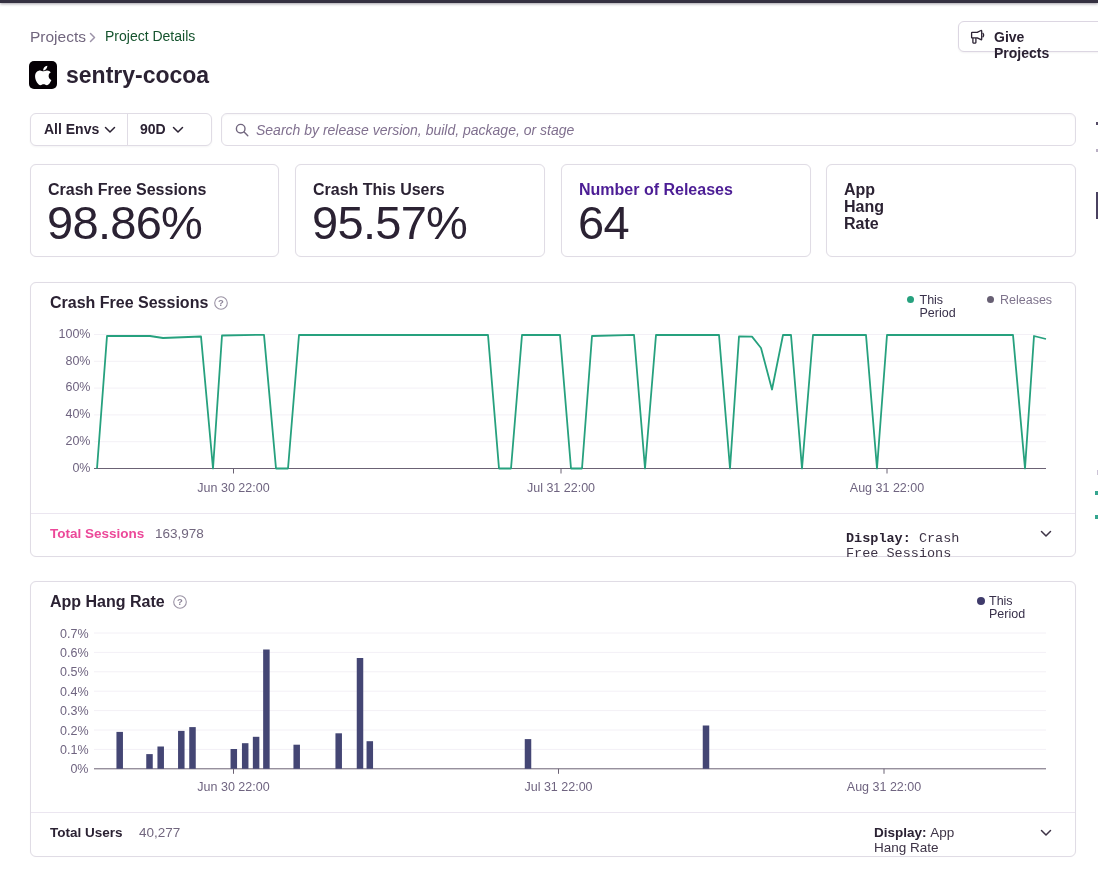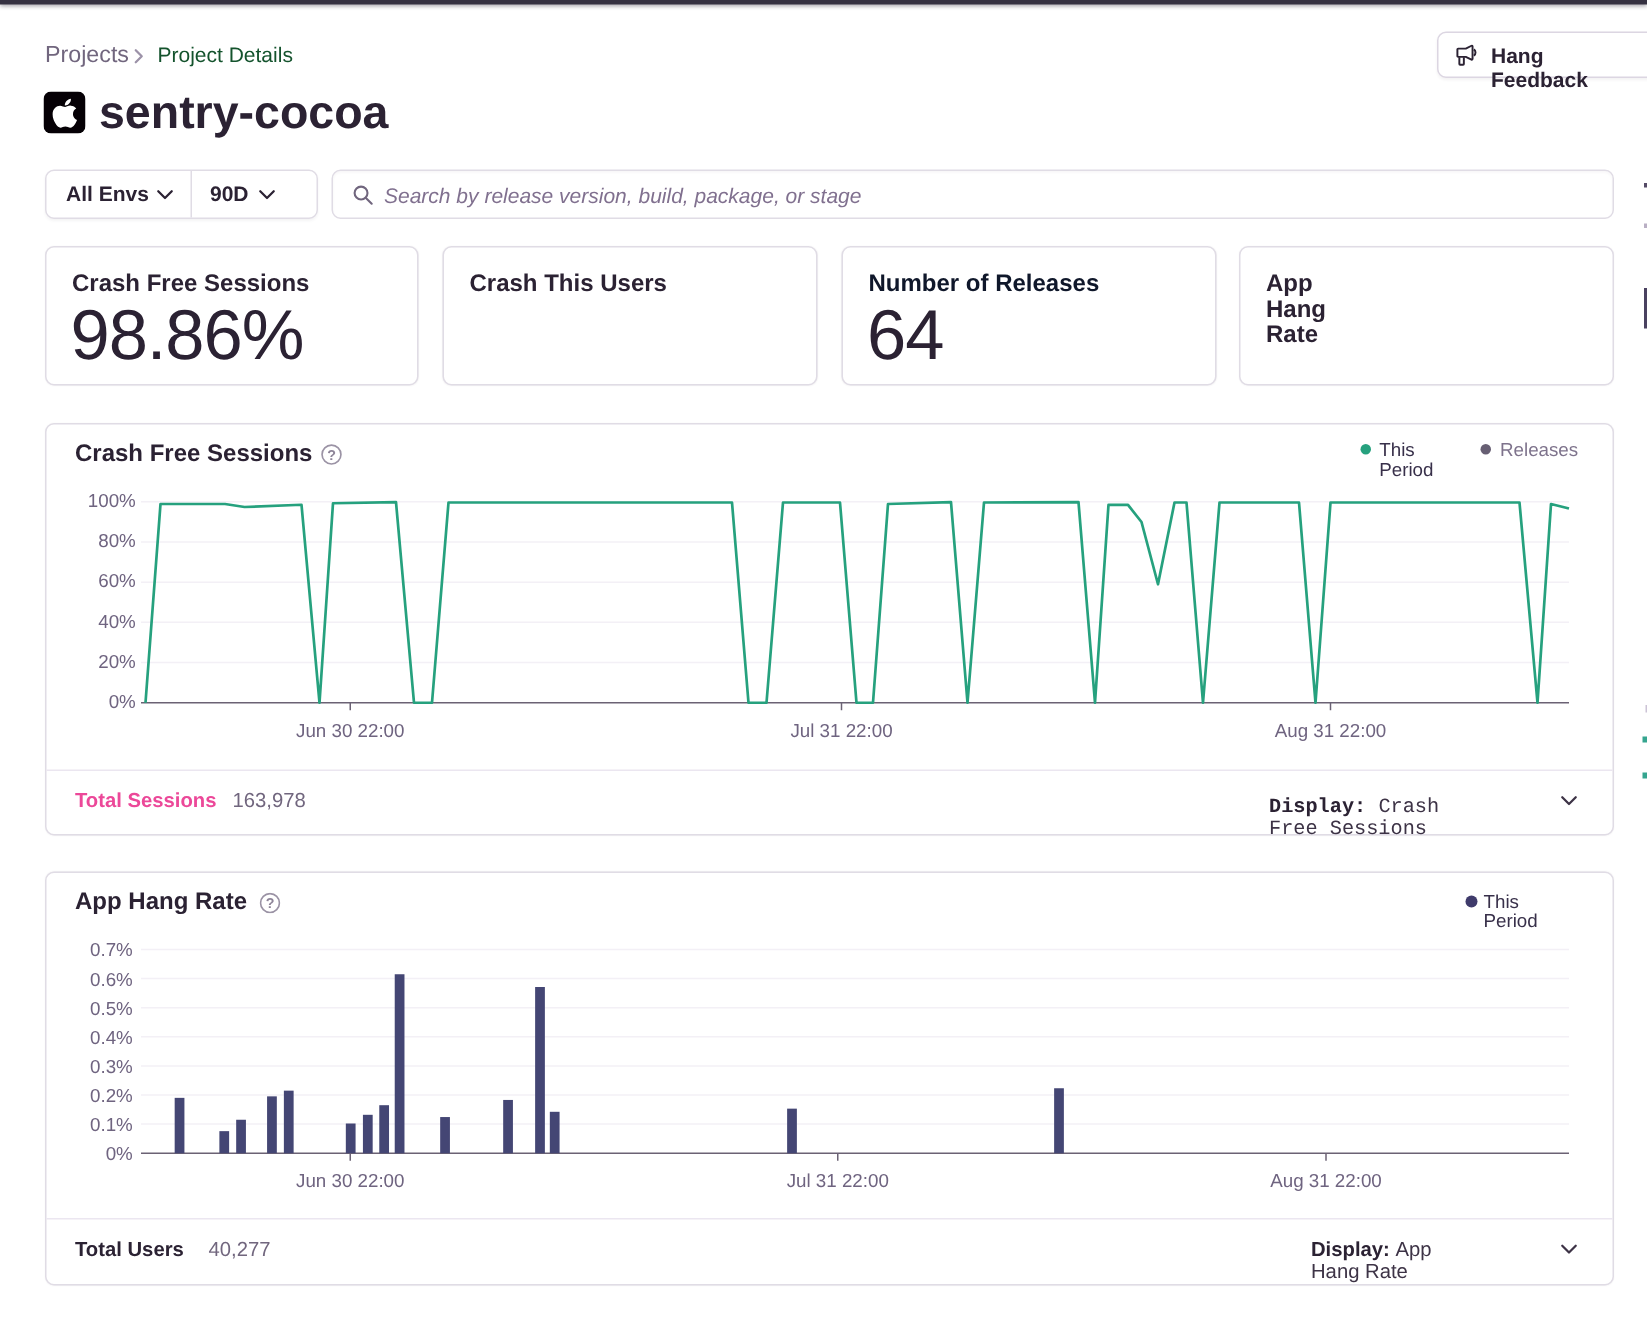--- a/index.html
+++ b/index.html
@@ -21,29 +21,29 @@
     <path d="M2.5 1.5 L6.5 5.5 L2.5 9.5" stroke="#9c92a8" stroke-width="1.5" stroke-linecap="round" stroke-linejoin="round"></path>
   </svg>
   <div class="abs" style="left:105px;top:27.5px;height:17px;line-height:17px;font-size:14px;color:#14532d;">Project Details</div>
 
   <div class="abs" style="left:958px;top:21px;width:152px;height:31px;background:#fff;border:1px solid #dcd6e2;border-radius:6px;box-shadow:0 1px 2px rgba(43,34,51,.06);"></div>
   <svg class="abs" style="left:970px;top:29px;" width="16" height="16" viewBox="0 0 16 16" fill="none" stroke="#2b2233" stroke-width="1.3" stroke-linejoin="round">
     <path d="M7.2 3.4 L11 1.5 C11.4 1.3 11.7 1.6 11.7 2 V10.2 C11.7 10.6 11.4 10.9 11 10.7 L7.2 8.9 H2.1 C1.8 8.9 1.6 8.7 1.6 8.4 V3.9 C1.6 3.6 1.8 3.4 2.1 3.4 Z"></path>
     <path d="M2.9 9.1 V13.6 C2.9 13.9 3.1 14.1 3.4 14.1 H5.4 C5.7 14.1 5.9 13.9 5.9 13.6 V9.1"></path>
     <path d="M12.6 3.9 A2.7 2.7 0 0 1 12.6 8.2"></path>
   </svg>
-  <div class="abs b" style="left:994px;top:29px;height:16px;line-height:16px;font-size:14px;color:#2b2233;">Hang Feedback</div>
+  <div class="abs b" style="left:994px;top:29px;height:16px;line-height:16px;font-size:14px;color:#2b2233;">Give Projects</div>
 
   <svg class="abs" style="left:29px;top:61px;" width="28" height="28" viewBox="0 0 28 28">
     <rect width="28" height="28" rx="5" fill="#050005"></rect>
     <g transform="translate(5.9,3.4) scale(0.0432)">
       <path fill="#fff" d="M318.7 268.7c-.2-36.7 16.4-64.4 50-84.8-18.8-26.9-47.2-41.7-84.7-44.6-35.5-2.7-74.3 20.7-88.5 20.7-15 0-49.4-19.7-76.4-19.7C63.3 141.2 4 184.8 4 273.5q0 39.3 14.4 81.2c12.8 36.7 59 126.7 107.2 125.2 25.2-.6 43-17.9 75.8-17.9 31.8 0 48.3 17.9 76.4 17.9 48.6-.7 90.4-82.5 102.6-119.3-65.2-30.7-61.7-90-61.7-91.9zm-56.6-164.2c27.3-32.4 24.8-61.9 24-72.5-24.1 1.4-52 16.4-67.9 34.9-17.5 19.8-27.8 44.3-25.6 71.9 26.1 2 49.9-11.4 69.5-34.3z"></path>
     </g>
   </svg>
-  <div class="abs b" style="left:66px;top:61px;height:28px;line-height:28px;font-size:31px;color:#2b2233;">sentry-cocoa</div>
+  <div class="abs b" style="left:66px;top:61px;height:28px;line-height:28px;font-size:23px;color:#2b2233;">sentry-cocoa</div>
 
   <div class="abs" style="left:30px;top:113px;width:182px;height:33px;background:#fff;border:1px solid #e0dce5;border-radius:6px;box-shadow:0 1px 2px rgba(43,34,51,.05);"></div>
   <div class="abs" style="left:127px;top:114px;width:1px;height:31px;background:#e0dce5;"></div>
   <div class="abs b" style="left:44px;top:121px;height:17px;line-height:17px;font-size:14px;color:#2b2233;">All Envs</div>
   <svg class="abs" style="left:104px;top:126px;" width="12" height="8" viewBox="0 0 12 8" fill="none">
     <path d="M1.5 1.5 L6 6 L10.5 1.5" stroke="#2b2233" stroke-width="1.5" stroke-linecap="round" stroke-linejoin="round"></path>
   </svg>
   <div class="abs b" style="left:140px;top:121px;height:17px;line-height:17px;font-size:14px;color:#2b2233;">90D</div>
   <svg class="abs" style="left:172px;top:126px;" width="12" height="8" viewBox="0 0 12 8" fill="none">
     <path d="M1.5 1.5 L6 6 L10.5 1.5" stroke="#2b2233" stroke-width="1.5" stroke-linecap="round" stroke-linejoin="round"></path>
@@ -57,21 +57,22 @@
   <div class="abs" style="left:256px;top:122px;height:16px;line-height:16px;font-size:14px;color:#80708f;font-style:italic;">Search by release version, build, package, or stage</div>
 
   <div class="card" style="left:30px;top:164px;width:249px;height:93px;"></div>
   <div class="card" style="left:295px;top:164px;width:250px;height:93px;"></div>
   <div class="card" style="left:561px;top:164px;width:250px;height:93px;"></div>
   <div class="card" style="left:826px;top:164px;width:250px;height:93px;"></div>
 
   <div class="abs b" style="left:48px;top:181px;font-size:16px;height:17px;line-height:17px;color:#2b2233;">Crash Free Sessions</div>
   <div class="abs" style="left:47px;top:200px;font-size:47px;letter-spacing:-0.7px;height:46px;line-height:46px;color:#2b2233;">98.86%</div>
   <div class="abs b" style="left:313px;top:181px;font-size:16px;height:17px;line-height:17px;color:#2b2233;">Crash This Users</div>
-  <div class="abs b" style="left:579px;top:181px;font-size:16px;height:17px;line-height:17px;color:#0f172a;">Number of Releases</div>
+  <div class="abs" style="left:312px;top:200px;font-size:47px;letter-spacing:-0.7px;height:46px;line-height:46px;color:#2b2233;">95.57%</div>
+  <div class="abs b" style="left:579px;top:181px;font-size:16px;height:17px;line-height:17px;color:#4c1d95;">Number of Releases</div>
   <div class="abs" style="left:578px;top:200px;font-size:47px;letter-spacing:-0.7px;height:46px;line-height:46px;color:#2b2233;">64</div>
   <div class="abs b" style="left:844px;top:181px;font-size:16px;height:17px;line-height:17px;color:#2b2233;">App Hang Rate</div>
 
   <div class="card" style="left:30px;top:282px;width:1046px;height:275px;"></div>
   <div class="abs b" style="left:50px;top:294px;font-size:16px;height:17px;line-height:17px;color:#2b2233;">Crash Free Sessions</div>
   <svg class="abs" style="left:214px;top:296px;" width="14" height="14" viewBox="0 0 14 14" fill="none">
     <circle cx="7" cy="7" r="6.3" stroke="#9b93a5" stroke-width="1.1"></circle>
     <text x="7" y="10.4" text-anchor="middle" font-size="9.5" font-weight="bold" fill="#8d8498" font-family="Liberation Sans">?</text>
   </svg>
   <div class="abs" style="left:906.5px;top:296px;width:7.4px;height:7.4px;border-radius:50%;background:#26a17e;"></div>

